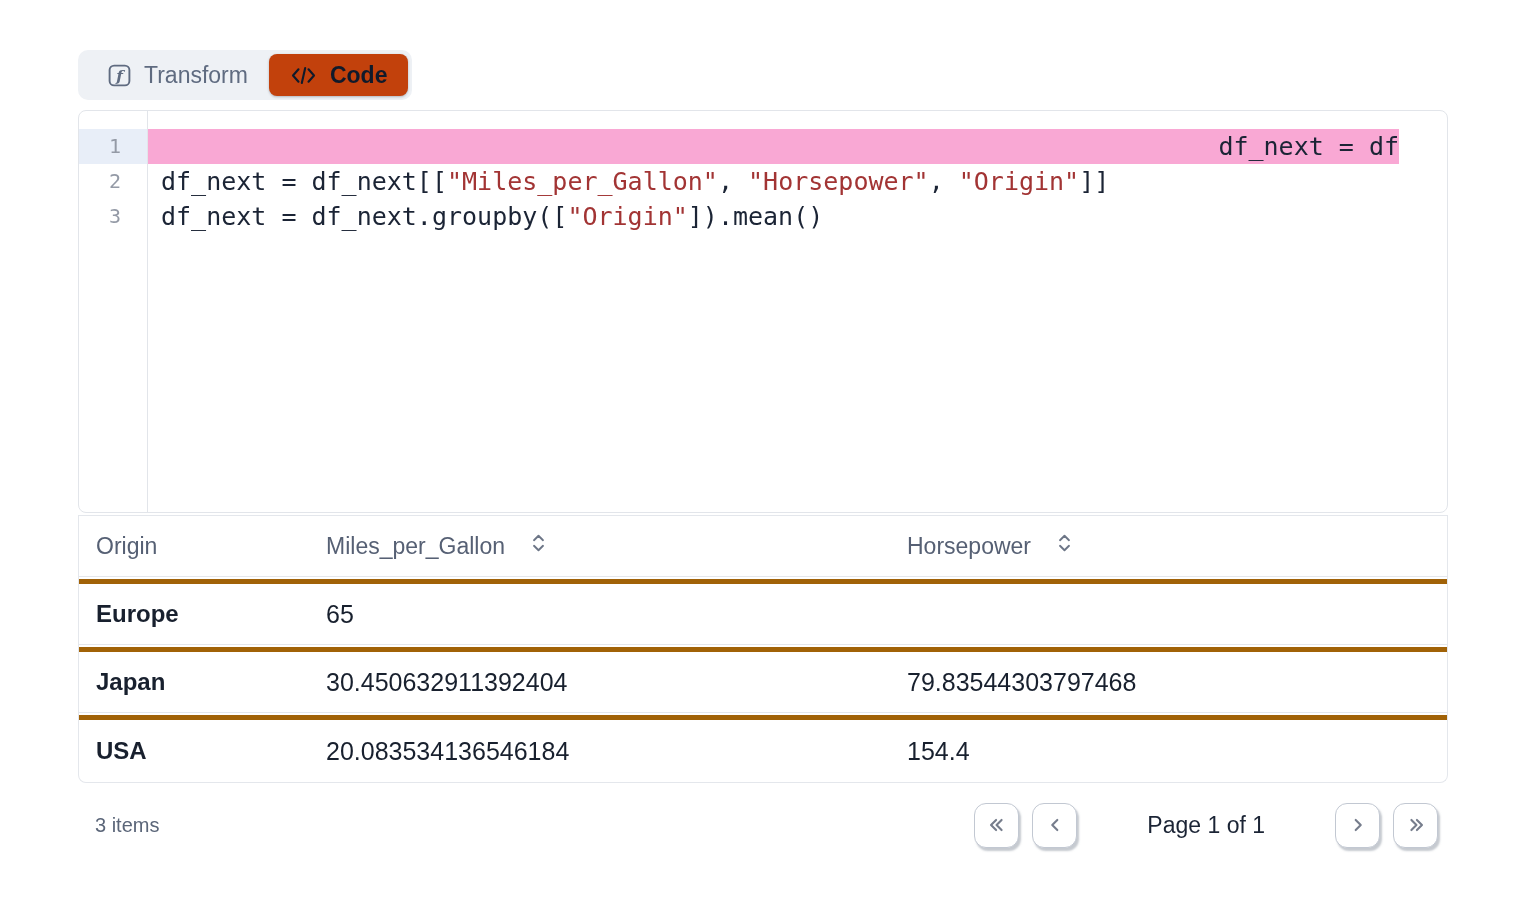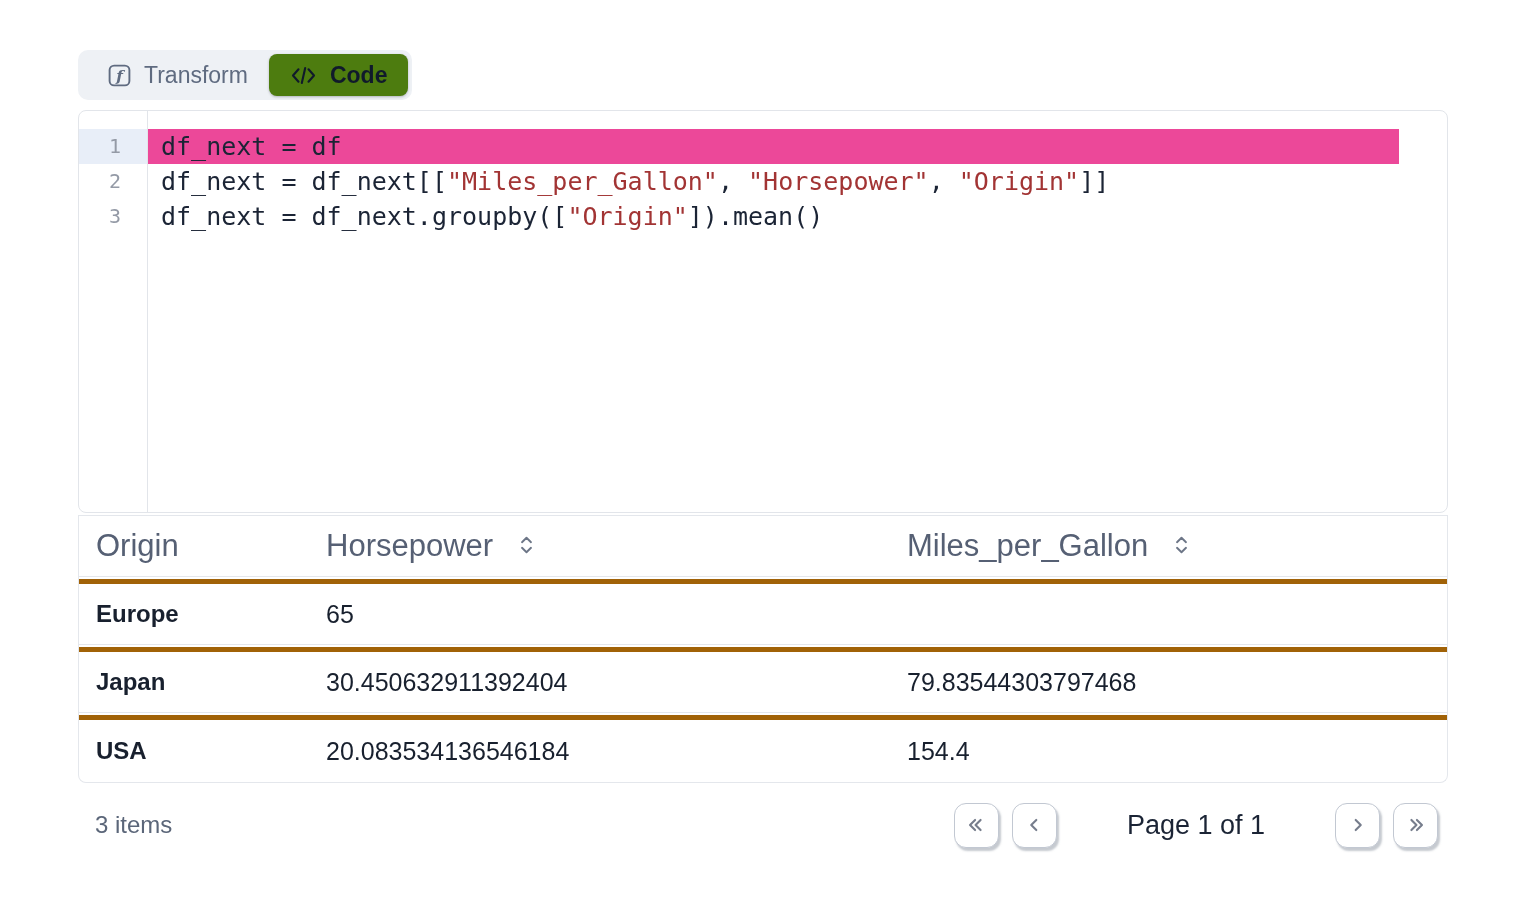--- a/index.html
+++ b/index.html
@@ -6,63 +6,63 @@
   html, body { width: 1516px; height: 918px; background: #ffffff; overflow: hidden;
     font-family: "Liberation Sans", sans-serif; color: #1b2435; }
   .app { width: 1370px; margin: 50px 0 0 78px; }
 
   
   .tabbar { display: inline-flex; align-items: center; height: 50px;
     background: #eef1f5; border-radius: 10px; padding: 0 4px; }
   .tab { display: flex; align-items: center; gap: 13px; height: 42px;
     border-radius: 8px; font-size: 23px; cursor: pointer; border: none; background: transparent; }
   .tab-transform { color: #5f6b80; padding: 0 21px 0 26px; font-weight: 400; }
-  .tab-code { color: #101a2b; padding: 0 21px; font-weight: 700; background: #4d7c0f;
+  .tab-code { color: #101a2b; padding: 0 21px; font-weight: 700; background: #c2410c;
     box-shadow: 0 1px 3px rgba(16,24,40,0.18), 0 1px 2px rgba(16,24,40,0.10); }
   .tab svg { display: block; }
 
   
   .editor-panel { position: relative; margin-top: 10px; height: 403px;
     border: 1px solid #e2e5ea; border-radius: 8px; background: #ffffff;
     padding-top: 18px; overflow: hidden;
     font-family: "DejaVu Sans Mono", monospace; font-size: 25px; }
   .editor-panel::after { content: ""; position: absolute; left: 68px; top: 0; bottom: 0;
     width: 1px; background: #e2e5ea; }
   .code-line { display: flex; height: 35px; line-height: 35px; }
   .gutter-cell { flex: none; width: 68px; text-align: right; padding-right: 26px;
     color: #949aa6; font-size: 20px; }
   .code-cell { flex: 1; margin-right: 48px; padding-left: 14px; white-space: pre;
     color: #1b2435; }
   .code-line.active .gutter-cell { background: #e8eef8; }
-  .code-line.active .code-cell { background: #ec4899; }
+  .code-line.active .code-cell { background: #f9a8d4; text-align: right; }
   .tok-string { color: #a23434; }
 
   
   .table-panel { margin-top: 2px; border: 1px solid #e4e7ec; border-top: none;
     border-radius: 0 0 8px 8px; background: #ffffff; overflow: hidden; }
   .trow { display: grid; grid-template-columns: 230px 581px 1fr; align-items: center; }
   .thead-row { height: 62px; border-top: 1px solid #e4e7ec; border-bottom: 1px solid #e4e7ec;
-    color: #566074; font-size: 31px; }
+    color: #566074; font-size: 23px; }
   .th { display: flex; align-items: center; gap: 25px; padding-left: 17px; }
   .tbody .trow { height: 66px; margin-top: 2px; border-top: 5px solid #a16207;
     border-bottom: 1px solid #e4e7ec; font-size: 25px; }
   .tbody .trow:last-child { border-bottom: none; height: 67px; }
   .td { padding-left: 17px; color: #18202e; }
   .td.row-label { font-weight: 700; font-size: 24px; }
 
   
   .footer { display: flex; align-items: center; justify-content: space-between;
     margin-top: 13px; height: 58px; padding: 0 10px 0 17px; }
-  .items-count { color: #5b6679; font-size: 24px; }
+  .items-count { color: #5b6679; font-size: 20px; }
   .pager { display: flex; align-items: center; gap: 13px; }
   .page-btn { width: 45px; height: 45px; border-radius: 12px; background: #ffffff;
     border: 1px solid #c2c8d2; display: flex; align-items: center; justify-content: center;
     cursor: pointer; box-shadow: 2px 3px 2px rgba(151,158,170,0.55); }
   .page-btn svg { display: block; }
-  .page-label { margin: 0 57px; font-size: 27px; font-weight: 500; color: #1b2435; }
+  .page-label { margin: 0 57px; font-size: 23px; font-weight: 500; color: #1b2435; }
 </style>
 </head>
 <body>
 
 <div class="app">
 
   
   <div class="tabbar">
     <button class="tab tab-transform">
       <span>
@@ -103,30 +103,30 @@
       </div>
   </div>
 
   
   <div class="table-panel">
     <div class="trow thead-row">
         <div class="th">
           <span>Origin</span>
         </div>
         <div class="th">
-          <span>Horsepower</span>
+          <span>Miles_per_Gallon</span>
   <span>
     <svg width="17" height="22" viewBox="0 0 17 22" fill="none" stroke="#6d7687" stroke-width="1.9" stroke-linecap="round" stroke-linejoin="round">
       <polyline points="4,8.2 8.5,3.8 13,8.2"></polyline>
       <polyline points="4,13.8 8.5,18.2 13,13.8"></polyline>
     </svg>
   </span>
 </div>
         <div class="th">
-          <span>Miles_per_Gallon</span>
+          <span>Horsepower</span>
   <span>
     <svg width="17" height="22" viewBox="0 0 17 22" fill="none" stroke="#6d7687" stroke-width="1.9" stroke-linecap="round" stroke-linejoin="round">
       <polyline points="4,8.2 8.5,3.8 13,8.2"></polyline>
       <polyline points="4,13.8 8.5,18.2 13,13.8"></polyline>
     </svg>
   </span>
 </div>
       </div>
     <div class="tbody">
         <div class="trow">

